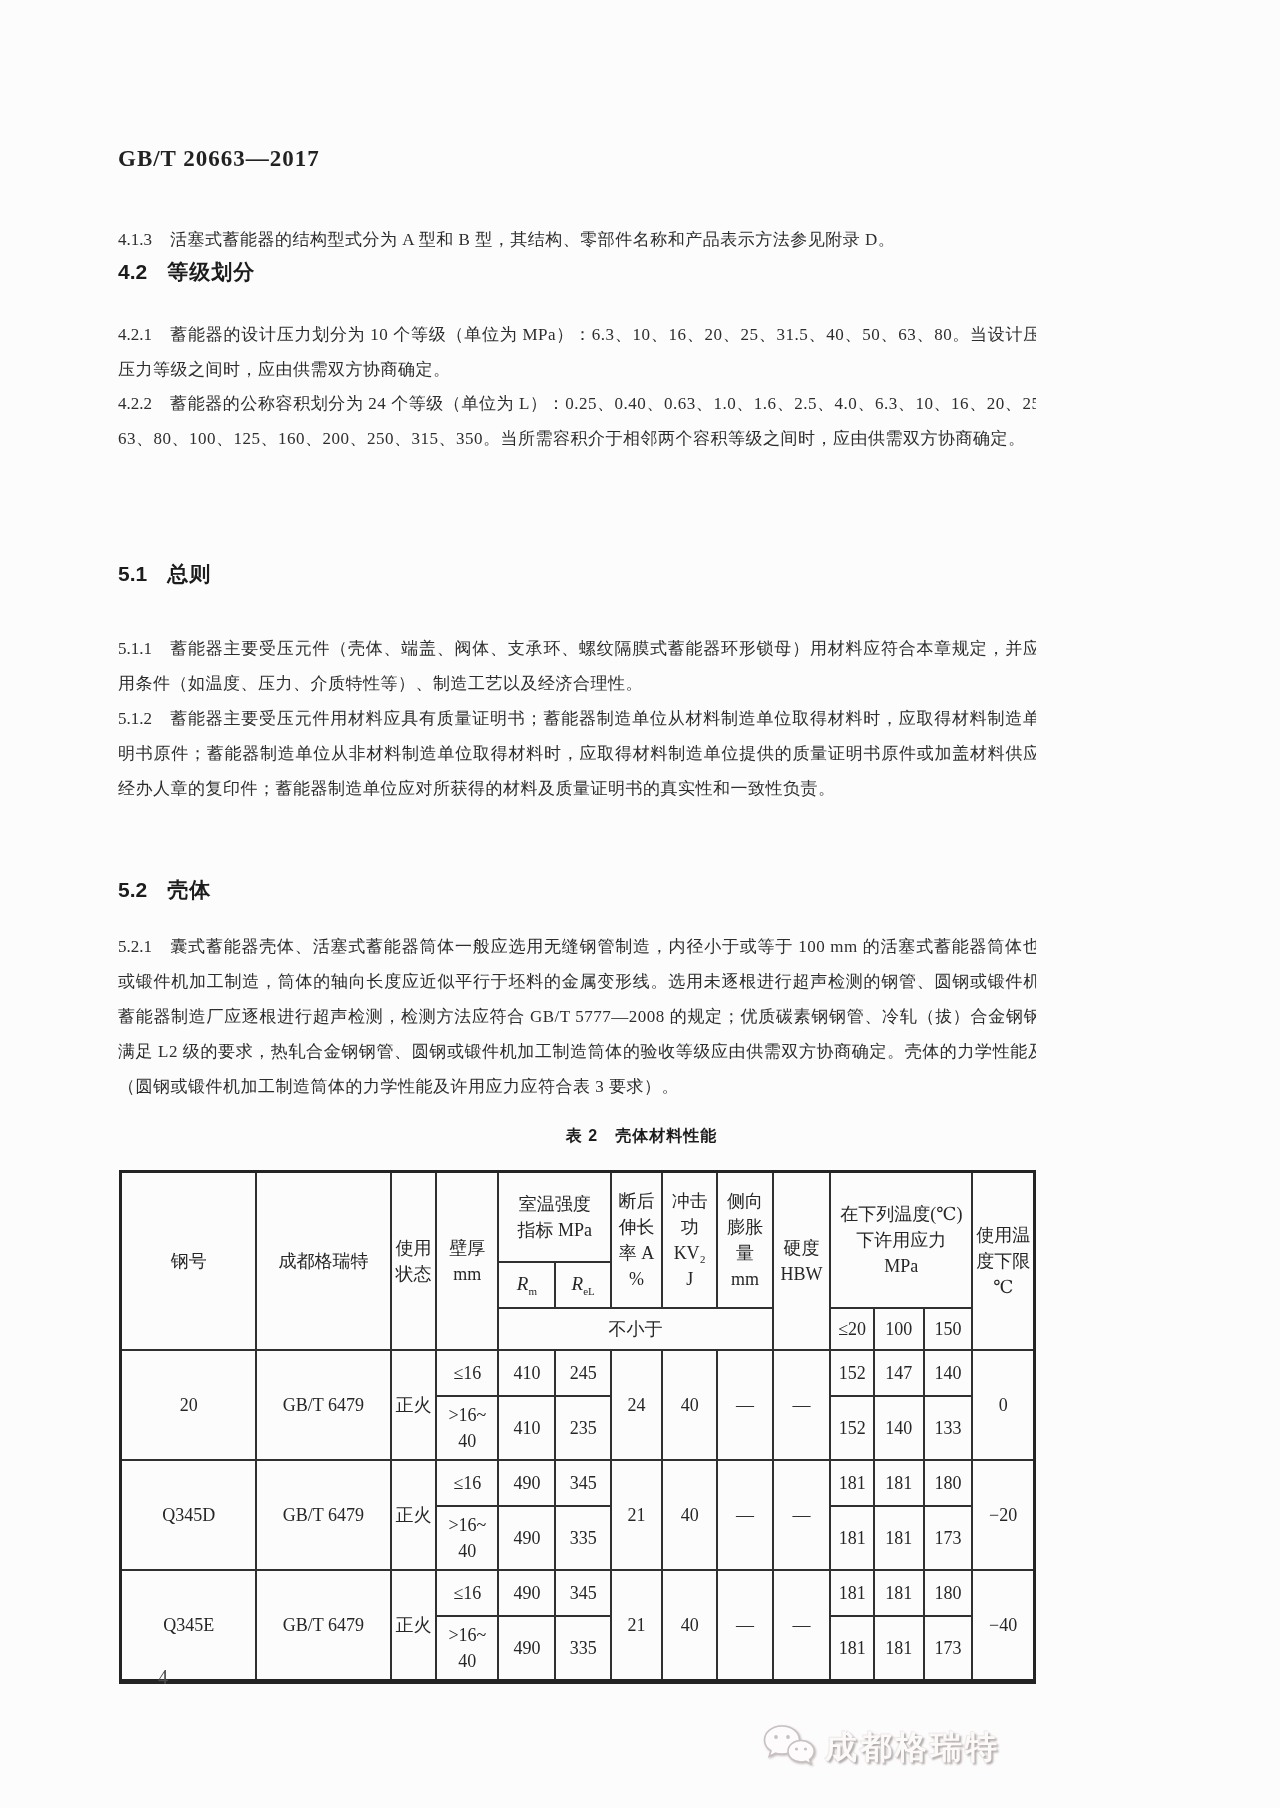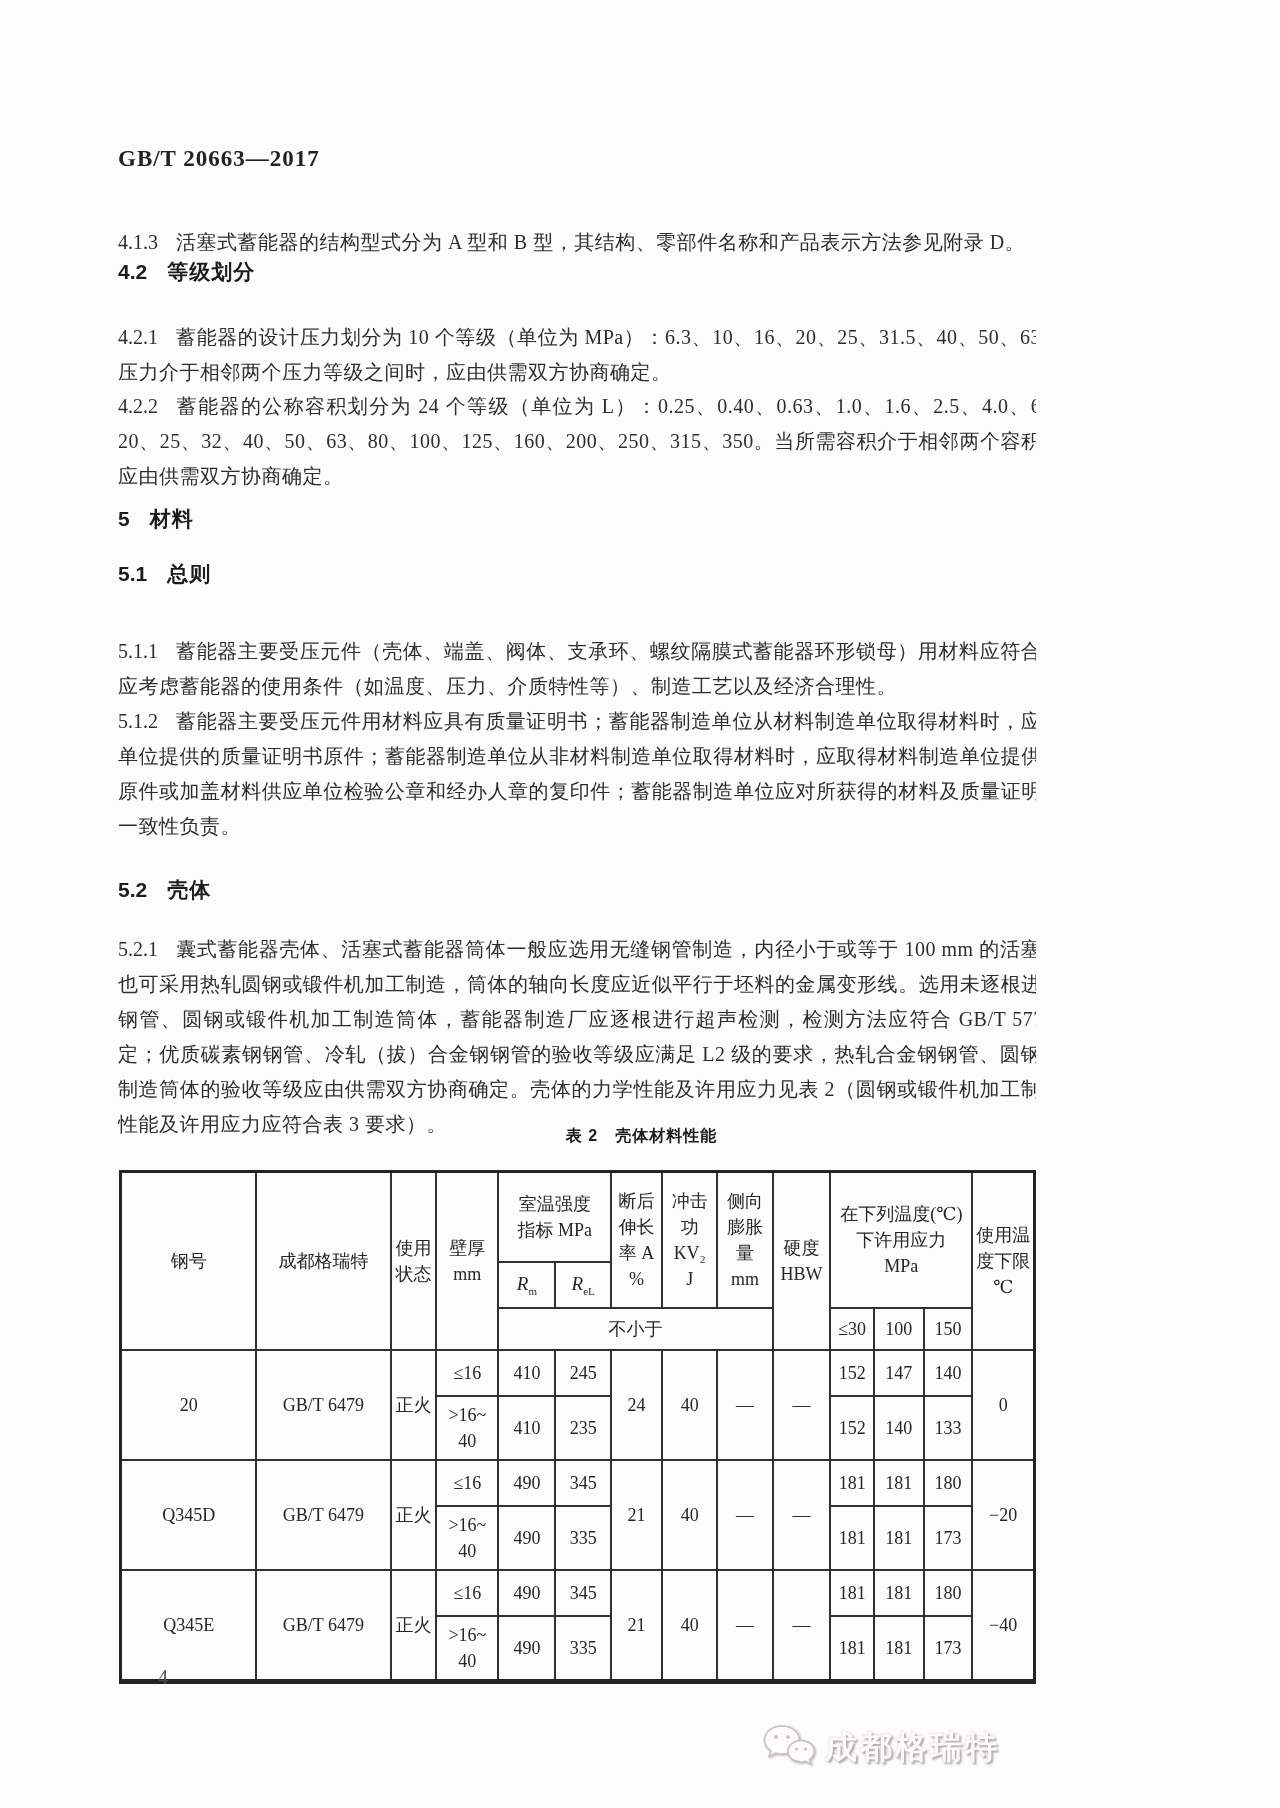--- a/index.html
+++ b/index.html
@@ -8,21 +8,21 @@
     background:#fdfcfc; overflow:hidden;
     font-family:"Liberation Serif","DejaVu Serif",serif;
     color:#2d2d2d;
   }
   .docnum {
     position:absolute; left:118px; top:146px;
     font-size:23px; font-weight:bold; letter-spacing:1px; color:#222;
   }
   .para {
     position:absolute; left:118px; width:1047px;
-    font-size:20px; line-height:35px; text-align:justify;
+    font-size:17px; line-height:35px; text-align:justify;
     letter-spacing:0.5px;
   }
   .para .num { margin-right:18px; letter-spacing:0; }
   .hd {
     position:absolute; left:118px; width:1047px;
     font-size:21px; font-weight:bold; color:#1c1c1c;
     font-family:"Liberation Sans","DejaVu Sans",sans-serif;
     letter-spacing:1px;
   }
   .hd .num { margin-right:20px; letter-spacing:0; }
@@ -78,21 +78,20 @@
   <div class="docnum">GB/T 20663—2017</div>
 
   <p class="para" style="top:205px"><span class="num">4.1.3</span><span>活塞式蓄能器的结构型式分为 A 型和 B 型，其结构、零部件名称和产品表示方法参见附录 D。</span></p>
 
   <div class="hd" style="top:258px"><span class="num">4.2</span><span>等级划分</span></div>
 
   <p class="para" style="top:300px"><span class="num">4.2.1</span><span>蓄能器的设计压力划分为 10 个等级（单位为 MPa）：6.3、10、16、20、25、31.5、40、50、63、80。当设计压力介于相邻两个压力等级之间时，应由供需双方协商确定。</span></p>
 
   <p class="para" style="top:369px"><span class="num">4.2.2</span><span>蓄能器的公称容积划分为 24 个等级（单位为 L）：0.25、0.40、0.63、1.0、1.6、2.5、4.0、6.3、10、16、20、25、32、40、50、63、80、100、125、160、200、250、315、350。当所需容积介于相邻两个容积等级之间时，应由供需双方协商确定。</span></p>
 
-  <div class="hd" style="top:505px"><span class="num">5</span><span>材料</span></div>
 
   <div class="hd" style="top:560px"><span class="num">5.1</span><span>总则</span></div>
 
   <p class="para" style="top:614px"><span class="num">5.1.1</span><span>蓄能器主要受压元件（壳体、端盖、阀体、支承环、螺纹隔膜式蓄能器环形锁母）用材料应符合本章规定，并应考虑蓄能器的使用条件（如温度、压力、介质特性等）、制造工艺以及经济合理性。</span></p>
 
   <p class="para" style="top:684px"><span class="num">5.1.2</span><span>蓄能器主要受压元件用材料应具有质量证明书；蓄能器制造单位从材料制造单位取得材料时，应取得材料制造单位提供的质量证明书原件；蓄能器制造单位从非材料制造单位取得材料时，应取得材料制造单位提供的质量证明书原件或加盖材料供应单位检验公章和经办人章的复印件；蓄能器制造单位应对所获得的材料及质量证明书的真实性和一致性负责。</span></p>
 
 
   <div class="hd" style="top:876px"><span class="num">5.2</span><span>壳体</span></div>
 
@@ -147,21 +146,21 @@
       <td rowspan="3" class="hb">使用温
 度下限
 ℃</td>
     </tr>
     <tr class="h2">
       <td><span class="rsym">R</span><sub>m</sub></td>
       <td><span class="rsym">R</span><sub>eL</sub></td>
     </tr>
     <tr class="h3">
       <td colspan="5" class="hb">不小于</td>
-      <td class="hb">≤30</td>
+      <td class="hb">≤20</td>
       <td class="hb">100</td>
       <td class="hb">150</td>
     </tr>
 
     <tr class="ra">
       <td rowspan="2" class="gb">20</td>
       <td rowspan="2" class="gb">GB/T 6479</td>
       <td rowspan="2" class="gb">正火</td>
       <td class="ab">≤16</td>
       <td class="ab">410</td>

